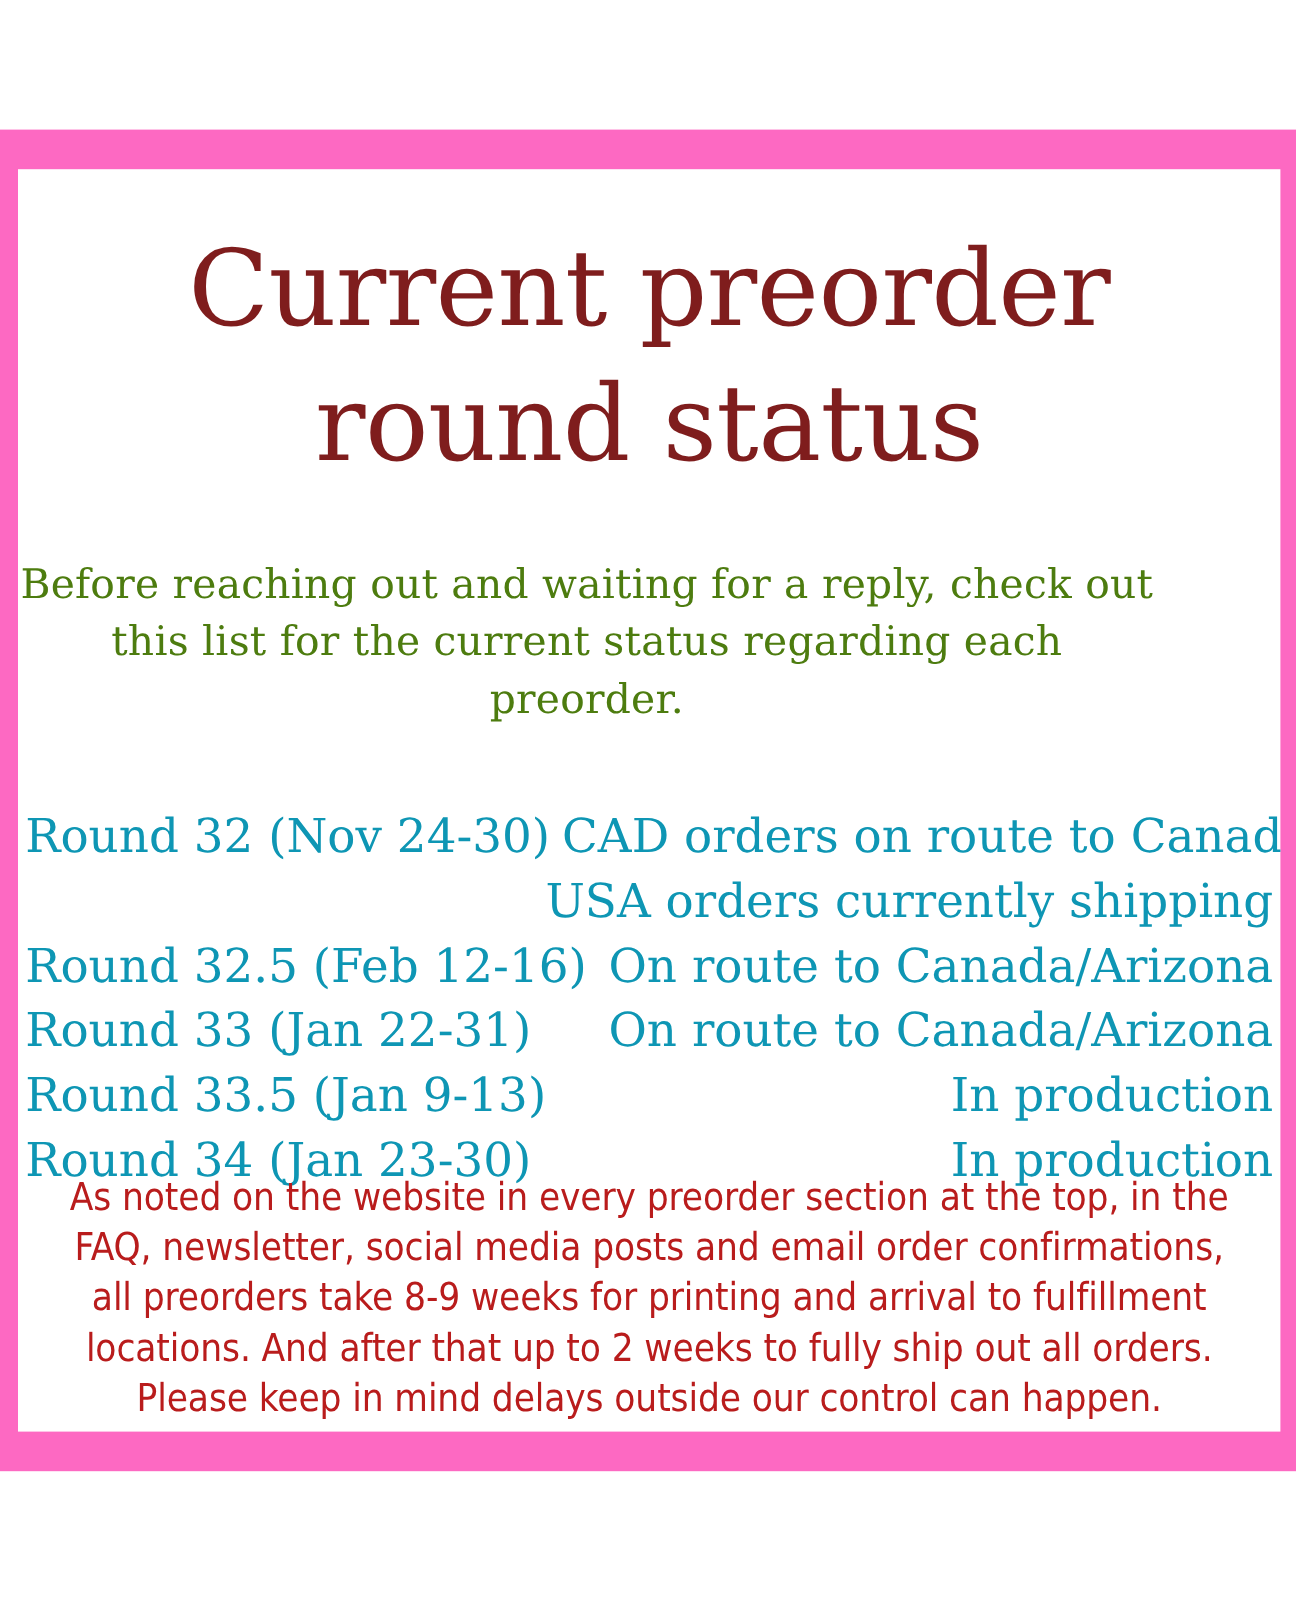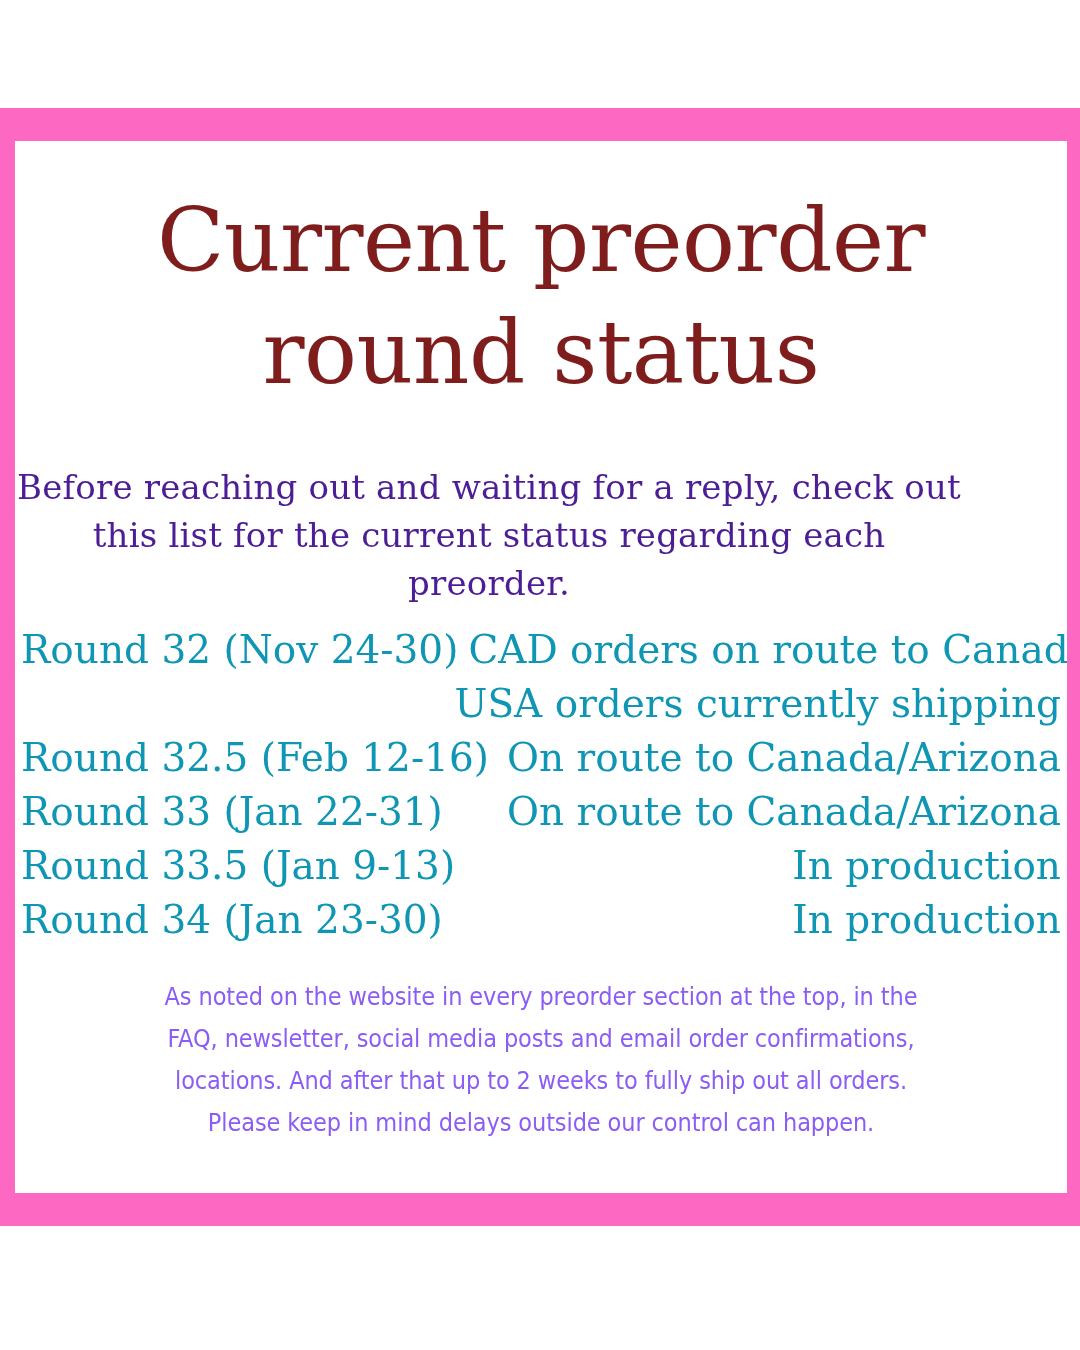--- a/index.html
+++ b/index.html
@@ -58,21 +58,21 @@
   }
   .title .ln { display: block; }
 
   
   .subtitle {
     position: absolute;
     left: 0;
     top: 322px;
     width: 948px;
     text-align: center;
-    color: #4c1d95;
+    color: #4d7c0f;
     font-family: "DejaVu Serif", "Liberation Serif", serif;
     font-weight: 400;
     font-size: 34px;
     line-height: 48px;
     letter-spacing: 0.2px;
   }
   .subtitle .ln { display: block; }
 
   
   .rounds {
@@ -105,23 +105,23 @@
     white-space: nowrap;
   }
 
   
   .footnote {
     position: absolute;
     left: 12px;
     top: 835px;
     width: 1028px;
     text-align: center;
-    color: #8b5cf6;
+    color: #b91c1c;
     font-family: "DejaVu Sans Condensed", "Liberation Sans Narrow", "Liberation Sans", sans-serif;
-    font-size: 25px;
+    font-size: 32px;
     line-height: 42px;
     font-stretch: condensed;
     letter-spacing: -0.1px;
   }
   .footnote .ln { display: block; }
 </style>
 </head>
 <body>
 
 <div class="poster">
@@ -133,21 +133,21 @@
     <div class="title" style="color: #7f1d1d;">
       <span class="ln">Current preorder</span>
       <span class="ln">round status</span>
     </div>
 
     <div class="subtitle">
       <span class="ln">Before reaching out and waiting for a reply, check out</span>
       <span class="ln">this list for the current status regarding each preorder.</span>
     </div>
 
-    <div class="rounds" style="color: rgb(14, 150, 180);">
+    <div class="rounds" style="color: rgb(14, 150, 180); margin-top: 48px;">
 
       <div class="round-row">
         <span class="round-label">Round 32 (Nov 24-30)</span>
         <span class="round-status">CAD orders on route to Canada</span>
       </div>
       <div class="round-extra">USA orders currently shipping</div>
 
       <div class="round-row">
         <span class="round-label">Round 32.5 (Feb 12-16)</span>
         <span class="round-status">On route to Canada/Arizona</span>
@@ -166,18 +166,19 @@
       <div class="round-row">
         <span class="round-label">Round 34 (Jan 23-30)</span>
         <span class="round-status">In production</span>
       </div>
 
     </div>
 
     <div class="footnote">
       <span class="ln">As noted on the website in every preorder section at the top, in the</span>
       <span class="ln">FAQ, newsletter, social media posts and email order confirmations,</span>
+      <span class="ln">all preorders take 8-9 weeks for printing and arrival to fulfillment</span>
       <span class="ln">locations. And after that up to 2 weeks to fully ship out all orders.</span>
       <span class="ln">Please keep in mind delays outside our control can happen.</span>
     </div>
 
   </div>
 </div>
 
 </body></html>

